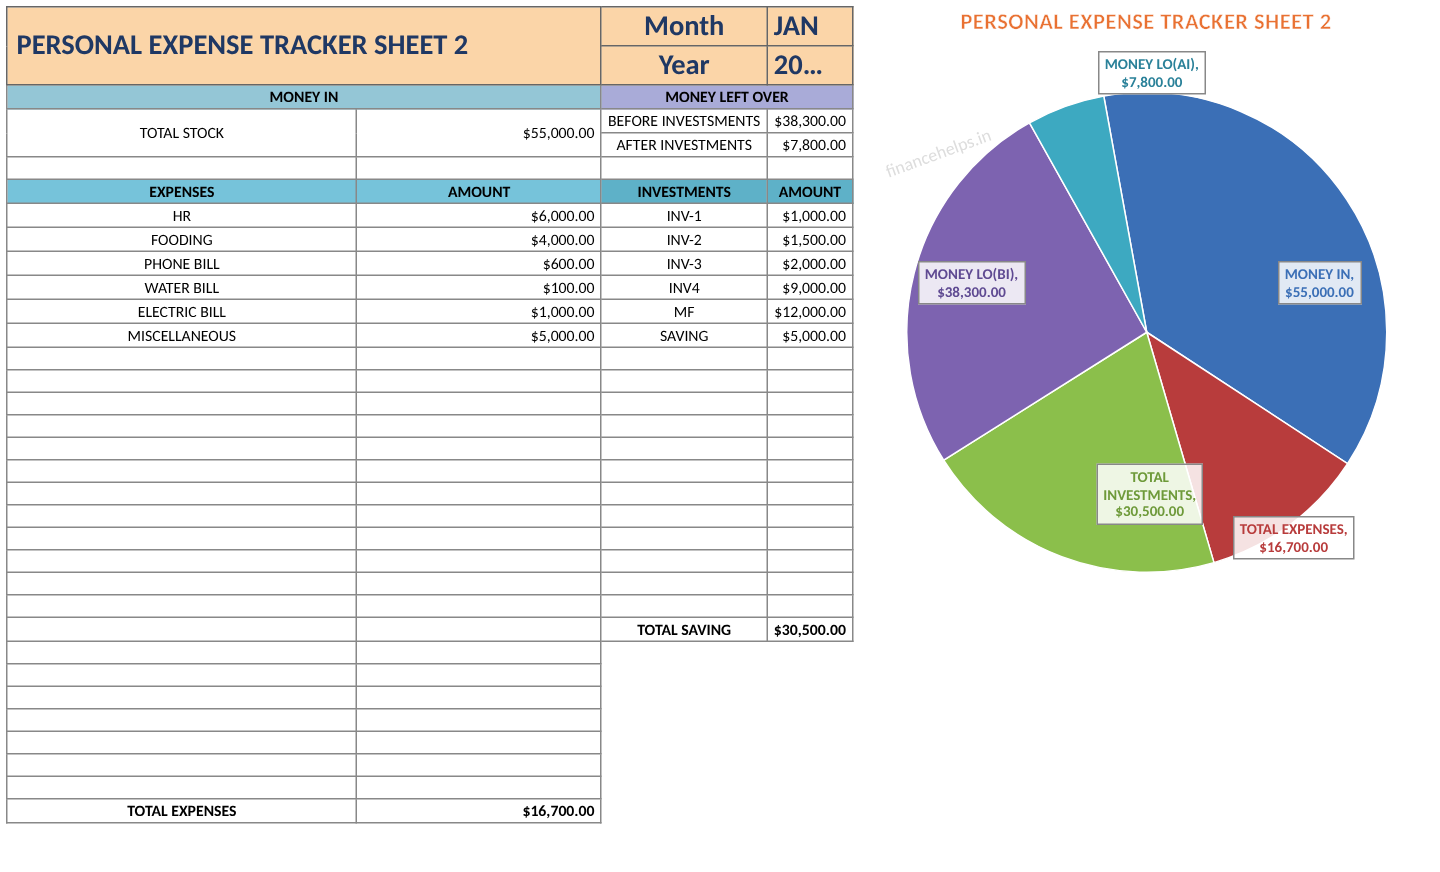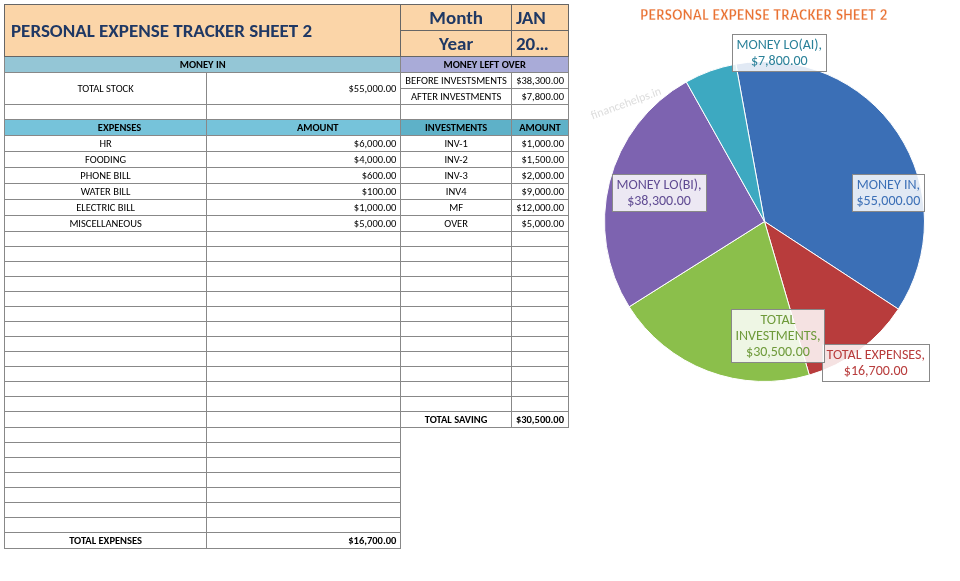--- a/index.html
+++ b/index.html
@@ -42,21 +42,21 @@
     font-weight: bold;
     color: #1f3864;
     background: #fbd5a8;
     border: 1px solid #666;
   }
   .title-main { padding-left: 6px; }
   .title-month-lbl { width: 90px; text-align: center; font-size: 11px; font-weight: bold; background:#fff; color:#000;}
   .title-month-val { width: 38px; text-align: left; font-size: 11px; font-weight: bold; background:#fff; color:#000;}
   .hdr-moneyin { background:#94c6d6; font-weight:bold; text-align:center; }
   .hdr-moneyleft { background:#a9abd8; font-weight:bold; text-align:center;margin-top:20px; }
-  .hdr-expenses { background:#76c3da; font-weight:bold; text-align:center;padding-left:32px; }
+  .hdr-expenses { background:#76c3da; font-weight:bold; text-align:center; }
   .hdr-invest { background:#5eb1c8; font-weight:bold; text-align:center;margin-top:32px; }
   .amount { text-align:right; padding-right:4px; }
   .center { text-align:center;margin-top:16px; }
   .bold { font-weight:bold; }
   .empty-row td { height:15px; }
 
   .chart-title {
     font-size: 15px;
     font-weight: bold;
     color: #e97132;
@@ -76,22 +76,22 @@
   .pie-wrap {
     position: relative;
     width: 335px;
     height: 335px;
     margin: 30px auto 0;
   }
   .pie-label {
     position: absolute;
     background: rgba(255,255,255,0.85);
     border: 1px solid #888;
-    font-size: 14px;
-    font-weight: normal;
+    font-size: 10px;
+    font-weight: bold;
     text-align: center;
     padding: 2px 4px;
     line-height: 1.15;
     white-space: nowrap;
   }
 </style>
 </head>
 <body>
 
 <div class="container">
@@ -164,21 +164,21 @@
           </tr>
       <tr>
             <td class="center">ELECTRIC BILL</td>
             <td class="amount">$1,000.00</td>
             <td class="center">MF</td>
             <td class="amount">$12,000.00</td>
           </tr>
       <tr>
             <td class="center">MISCELLANEOUS</td>
             <td class="amount">$5,000.00</td>
-            <td class="center">OVER</td>
+            <td class="center">SAVING</td>
             <td class="amount">$5,000.00</td>
           </tr>
 
       <tr class="empty-row">
             <td></td>
             <td></td>
             <td></td>
             <td></td>
           </tr>
       <tr class="empty-row">

